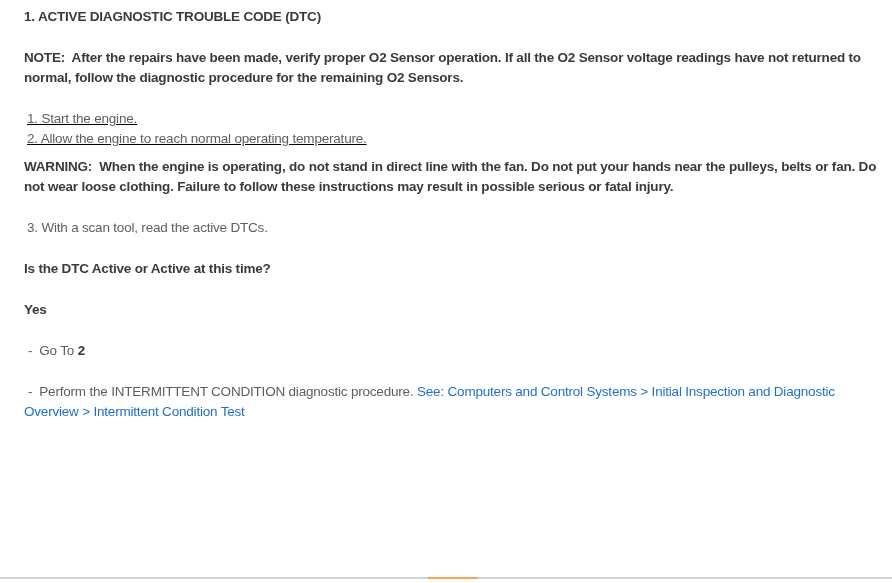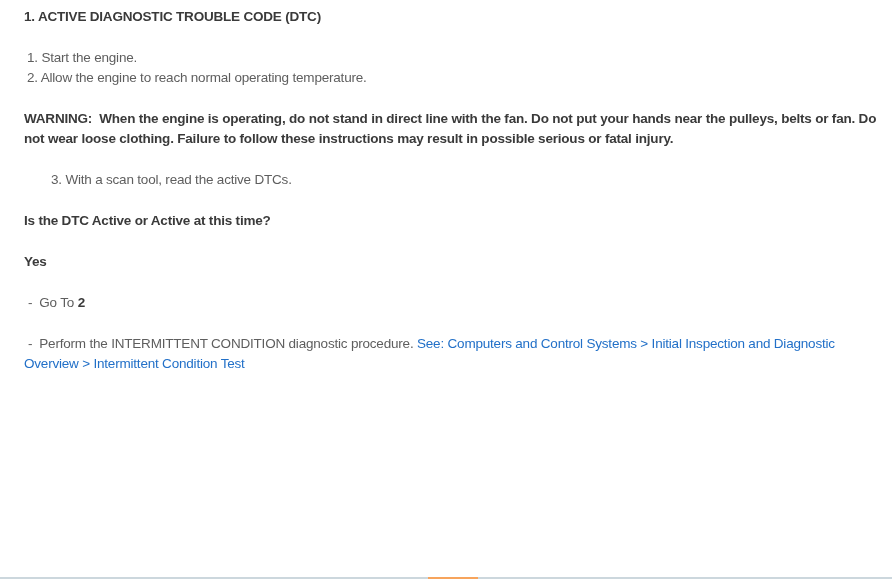--- a/index.html
+++ b/index.html
@@ -29,23 +29,23 @@
   p { margin: 0 0 21px 0; }
   .h {
     font-weight: 700;
     color: var(--text-strong);
     white-space: pre-wrap;
   }
   .t {
     font-weight: 400;
     color: var(--text-regular);
   }
-  .steps { margin: 0 0 21px 0; padding-left: 3px; }
+  .steps { margin: 0 0 8px 0; padding-left: 3px; text-decoration: underline; }
   .steps p { margin: 0; }
-  .step3 { padding-left: 3px; margin-left: 24px; }
+  .step3 { padding-left: 3px; }
   .dash { margin: 0 7px 0 4px; }
   .strong { font-weight: 700; color: var(--text-strong); }
   a.doclink {
     color: var(--link);
     text-decoration: none;
     cursor: pointer;
   }
   .bottom-line {
     position: absolute;
     left: 0;
@@ -64,20 +64,21 @@
   }
 </style>
 </head>
 <body>
 
 <div class="doc">
 
   <p class="h">1. ACTIVE DIAGNOSTIC TROUBLE CODE (DTC)</p>
 
 
+  <p class="h">NOTE:  After the repairs have been made, verify proper O2 Sensor operation. If all the O2 Sensor voltage readings have not returned to normal, follow the diagnostic procedure for the remaining O2 Sensors.</p>
 
   <div class="steps">
     <p class="t">1. Start the engine.</p>
     <p class="t">2. Allow the engine to reach normal operating temperature.</p>
   </div>
 
   <p class="h">WARNING:  When the engine is operating, do not stand in direct line with the fan. Do not put your hands near the pulleys, belts or fan. Do not wear loose clothing. Failure to follow these instructions may result in possible serious or fatal injury.</p>
 
   <p class="t step3">3. With a scan tool, read the active DTCs.</p>
 

